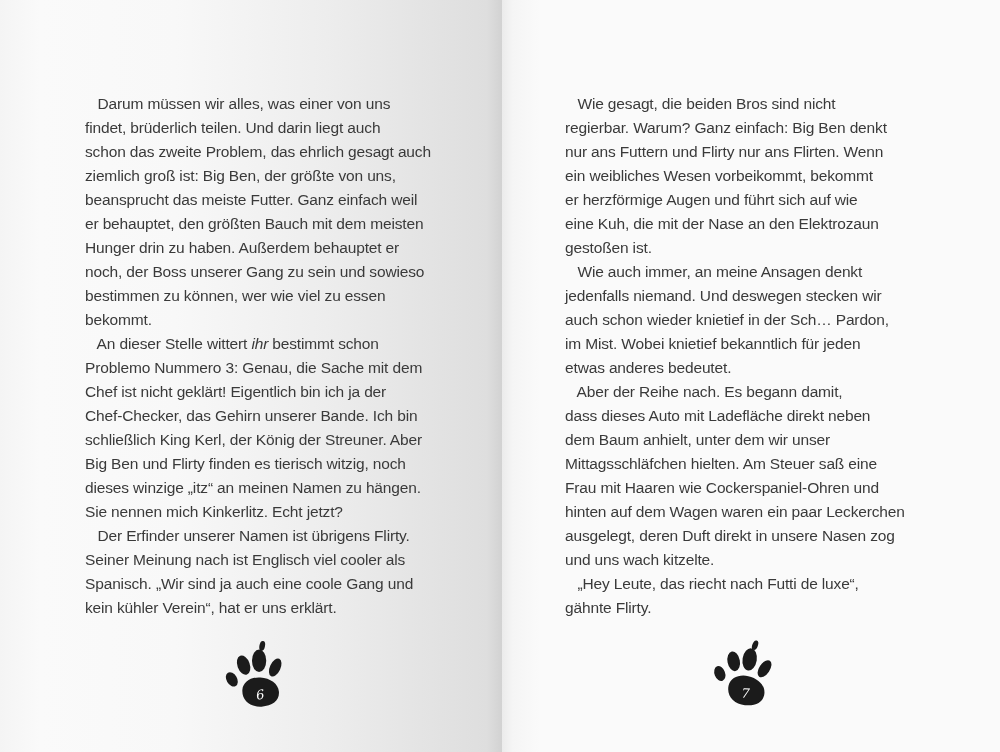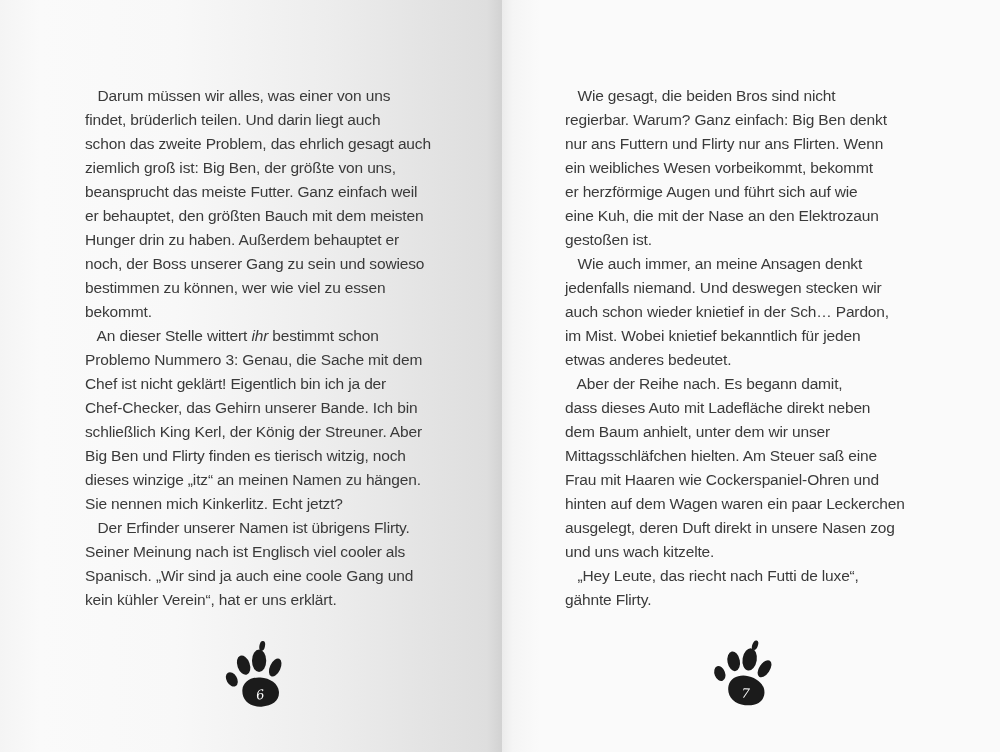--- a/index.html
+++ b/index.html
@@ -22,21 +22,21 @@
   }
 
   .page-right {
     width:424px;
     background:linear-gradient(to right,
       #ebebeb 0%, #f5f5f5 2.5%, #fafafa 9%, #fafafa 100%);
   }
 
   .text-block {
     position:absolute;
-    top:84px;
+    top:92px;
     white-space:pre;
     font-size:15.5px;
     line-height:24px;
     letter-spacing:-0.15px;
     color:#3a3a3a;
   }
   .page-left  .text-block { left:85px; }
   .page-right .text-block { left:63px; }
 
   .line { height:24px; }

